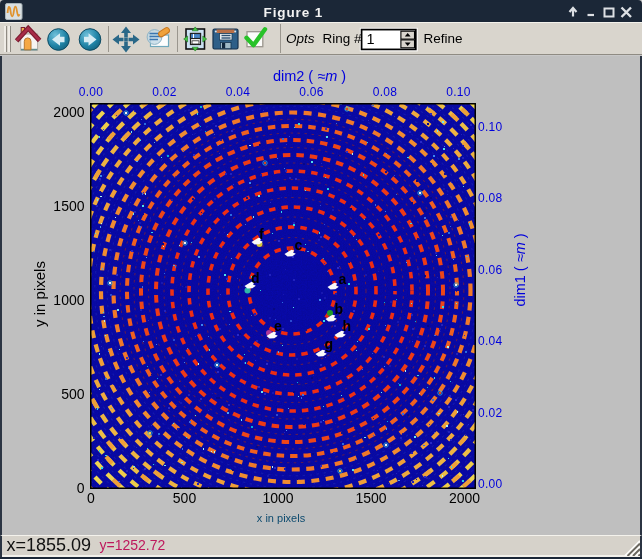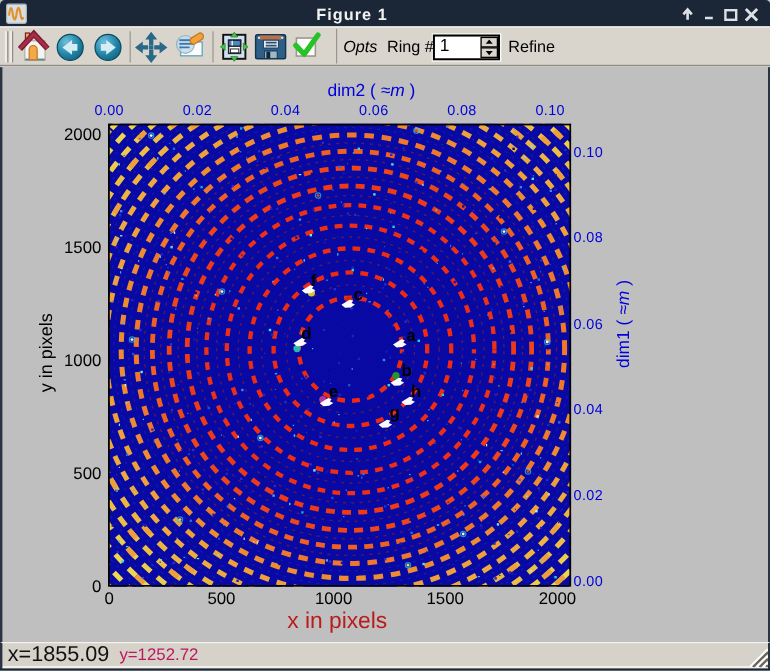--- a/index.html
+++ b/index.html
@@ -855,21 +855,21 @@
 <div style="position:absolute;font-size:12px;color:#0000dd;line-height:14px;white-space:pre;letter-spacing:0.3px;left:311.5px;top:92px;transform:translate(-50%,-50%);">0.06</div>
 <div style="position:absolute;font-size:12px;color:#0000dd;line-height:14px;white-space:pre;letter-spacing:0.3px;left:385px;top:92px;transform:translate(-50%,-50%);">0.08</div>
 <div style="position:absolute;font-size:12px;color:#0000dd;line-height:14px;white-space:pre;letter-spacing:0.3px;left:458.5px;top:92px;transform:translate(-50%,-50%);">0.10</div>
 <div style="position:absolute;font-size:12px;color:#0000dd;line-height:14px;white-space:pre;letter-spacing:0.3px;left:478px;top:126.5px;transform:translate(0,-50%);">0.10</div>
 <div style="position:absolute;font-size:12px;color:#0000dd;line-height:14px;white-space:pre;letter-spacing:0.3px;left:478px;top:198px;transform:translate(0,-50%);">0.08</div>
 <div style="position:absolute;font-size:12px;color:#0000dd;line-height:14px;white-space:pre;letter-spacing:0.3px;left:478px;top:269.5px;transform:translate(0,-50%);">0.06</div>
 <div style="position:absolute;font-size:12px;color:#0000dd;line-height:14px;white-space:pre;letter-spacing:0.3px;left:478px;top:341px;transform:translate(0,-50%);">0.04</div>
 <div style="position:absolute;font-size:12px;color:#0000dd;line-height:14px;white-space:pre;letter-spacing:0.3px;left:478px;top:412.5px;transform:translate(0,-50%);">0.02</div>
 <div style="position:absolute;font-size:12px;color:#0000dd;line-height:14px;white-space:pre;letter-spacing:0.3px;left:478px;top:484px;transform:translate(0,-50%);">0.00</div>
 <div style="position:absolute;font-size:14.5px;color:#0000dd;line-height:16.5px;white-space:pre;left:281.5px;top:75.5px;transform:translate(-50%,-50%);margin-left:28px;">dim2 ( <i>≈m</i> )</div>
-<div style="position:absolute;font-size:19px;color:#b91c1c;line-height:17px;white-space:pre;left:281px;top:517.5px;transform:translate(-50%,-50%);">x in pixels</div>
+<div style="position:absolute;font-size:11px;color:#0c4a6e;line-height:17px;white-space:pre;left:281px;top:517.5px;transform:translate(-50%,-50%);">x in pixels</div>
 <div style="position:absolute;font-size:15px;color:#000;line-height:17px;white-space:pre;transform-origin:center;left:39px;top:294px;transform:translate(-50%,-50%) rotate(-90deg);">y in pixels</div>
 <div style="position:absolute;font-size:14.5px;color:#0000dd;line-height:16.5px;white-space:pre;left:520px;top:270px;transform:translate(-50%,-50%) rotate(-90deg);">dim1 ( <i>≈m</i> )</div>
 <svg width="16" height="16" viewBox="0 0 16 16" style="position:absolute;left:624px;top:540px">
 <g stroke-width="2">
 <line x1="1" y1="16" x2="16" y2="1" stroke="#fdfdfb"></line>
 <line x1="3.5" y1="16" x2="16" y2="3.5" stroke="#6a675f"></line>
 <line x1="6.5" y1="16" x2="16" y2="6.5" stroke="#fdfdfb"></line>
 <line x1="9" y1="16" x2="16" y2="9" stroke="#6a675f"></line>
 <line x1="12" y1="16" x2="16" y2="12" stroke="#fdfdfb"></line>
 <line x1="14.5" y1="16" x2="16" y2="14.5" stroke="#6a675f"></line>

